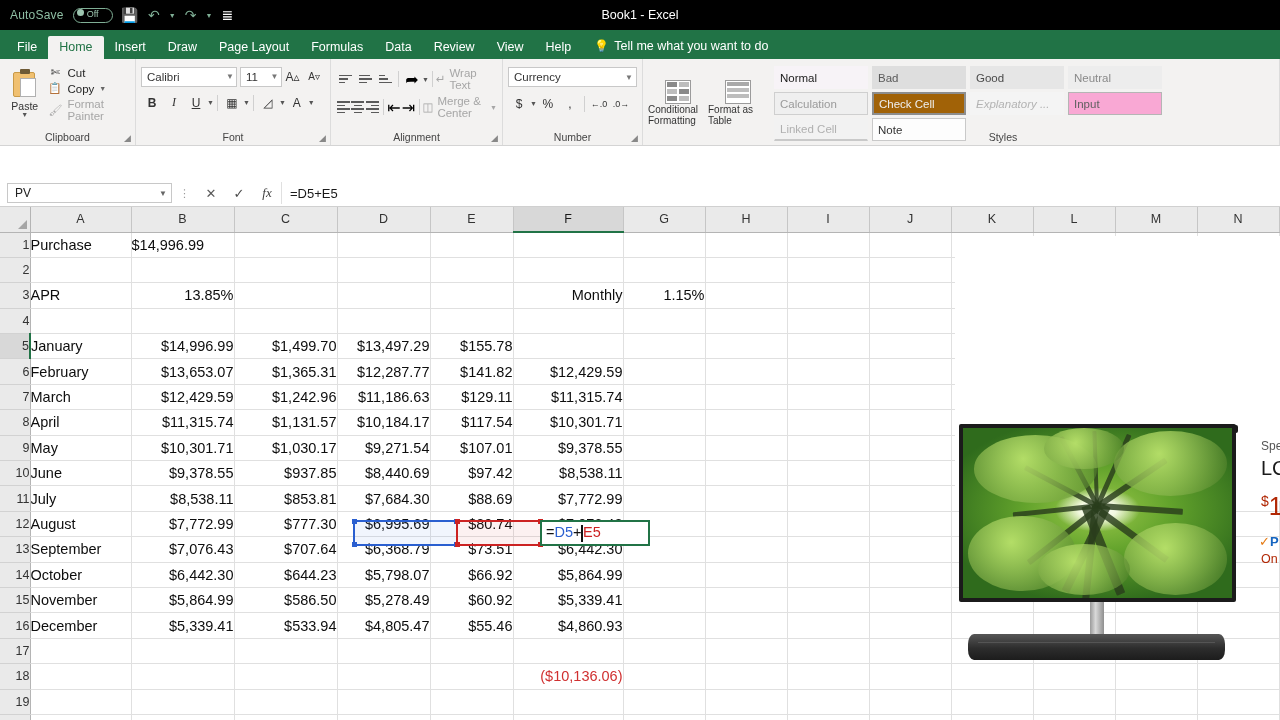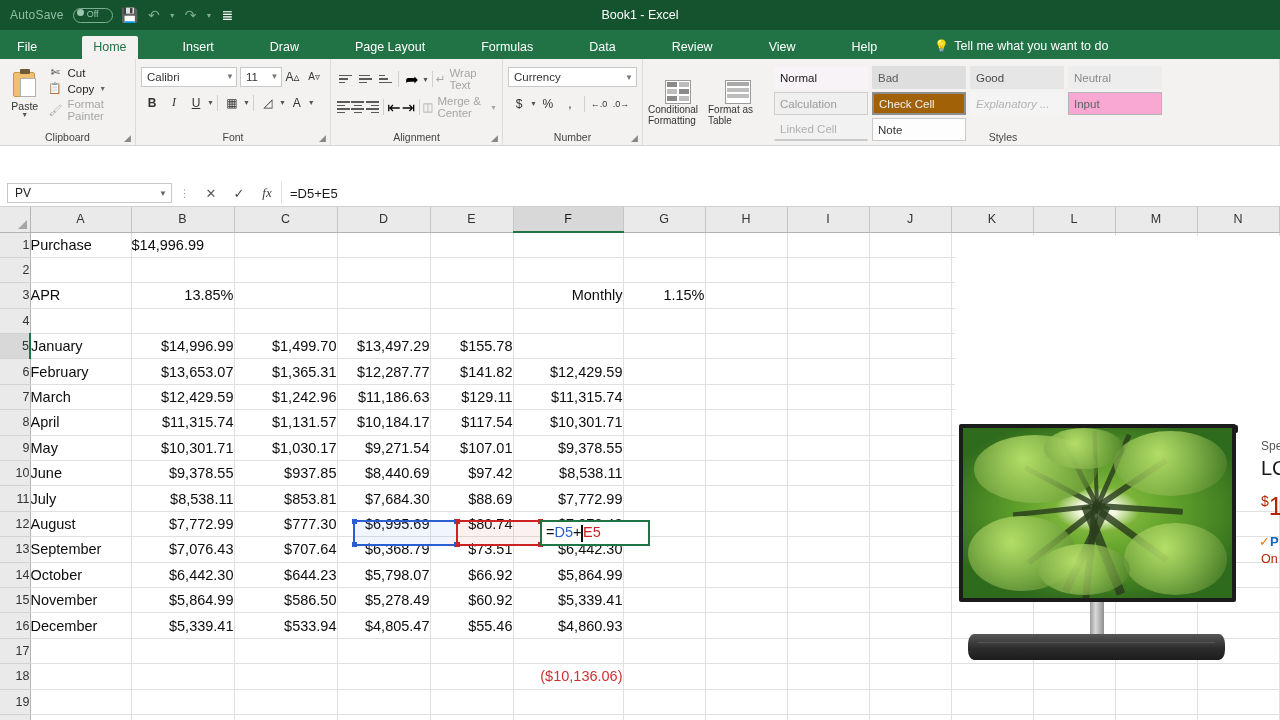--- a/index.html
+++ b/index.html
@@ -5,21 +5,21 @@
   * { box-sizing: border-box; margin: 0; padding: 0; }
   html, body {
     width: 1280px; height: 720px;
     font-family: "Liberation Sans", sans-serif;
     overflow: hidden;
     background: #ffffff;
   }
 
   
   .titlebar {
-    height: 30px; background: #14532d; position: relative;
+    height: 30px; background: #000000; position: relative;
     display: flex; align-items: center;
   }
   .qat { display: flex; align-items: center; gap: 9px; padding-left: 10px; }
   .autosave-label { color: #8fbfa4; font-size: 12px; letter-spacing: .2px; }
   .autosave-toggle {
     width: 40px; height: 15px; border-radius: 8px;
     border: 1px solid #7fae95; display: flex; align-items: flex-start;
     gap: 3px; padding-left: 3px;
   }
   .autosave-knob { width: 7px; height: 7px; border-radius: 50%; background: #9dc6b0; }
@@ -27,21 +27,21 @@
   .qat-icon { color: #ffffff; font-size: 14px; line-height: 1; cursor: default; }
   .qat-icon.dim { color: #7fae95; }
   .win-title {
     position: absolute; left: 0; right: 0; text-align: center;
     color: #ffffff; font-size: 12.5px; pointer-events: none;
   }
 
   
   .tabbar {
     height: 29px; background: #217346; display: flex; align-items: flex-end;
-    padding-left: 6px; position: relative; gap: 34px;
+    padding-left: 6px; position: relative;
   }
   .tab {
     font-size: 12.5px; color: #ffffff; padding: 5px 11px 6px;
     line-height: 1;
   }
   .tab.active { background: #f3f2f1; color: #217346; border-radius: 2px 2px 0 0; }
   .tellme {
     display: flex; align-items: center; gap: 5px;
     color: #ffffff; font-size: 12.5px; padding: 5px 8px 6px; margin-left: 4px;
   }

